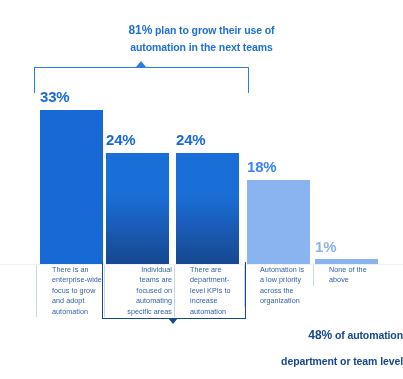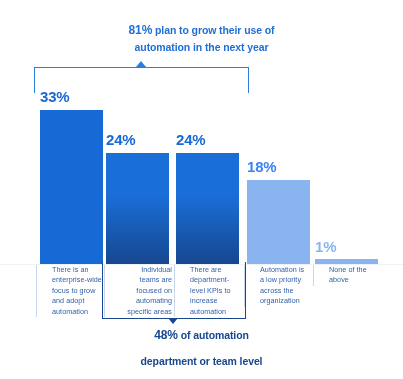--- a/index.html
+++ b/index.html
@@ -127,21 +127,21 @@
     border-right: 5px solid transparent;
     border-top: 6px solid #17478f;
   }
 
   
   #bottom-annotation {
     position: absolute;
     left: 0;
     top: 329px;
     width: 403px;
-    text-align: center;
+    text-align: right;
     line-height: 13px;
     color: #17478f;
     font-size: 10.5px;
     font-weight: 700;
     letter-spacing: -0.1px;
   }
   #bottom-annotation .pct {
     font-size: 12px;
     font-weight: 700;
   }
@@ -156,21 +156,21 @@
     background: #eef2f7;
   }
 </style>
 </head>
 <body>
 
 <div id="figure">
 
   <div id="top-annotation">
     <span class="pct">81%</span><span class="rest"> plan to grow their use of</span><br>
-    <span class="rest">automation in the next year</span>
+    <span class="rest">automation in the next teams</span>
   </div>
 
   <div id="top-bracket-arrow"></div>
   <div id="top-bracket"></div>
 
   <div id="plot">
 
     <div class="value-label" style="left:40px; top:88px; color:#1769d6;">33%</div>
     <div class="bar" style="left:40px; top:110px; width:63px; height:154px; background:#1769d6;"></div>
 

